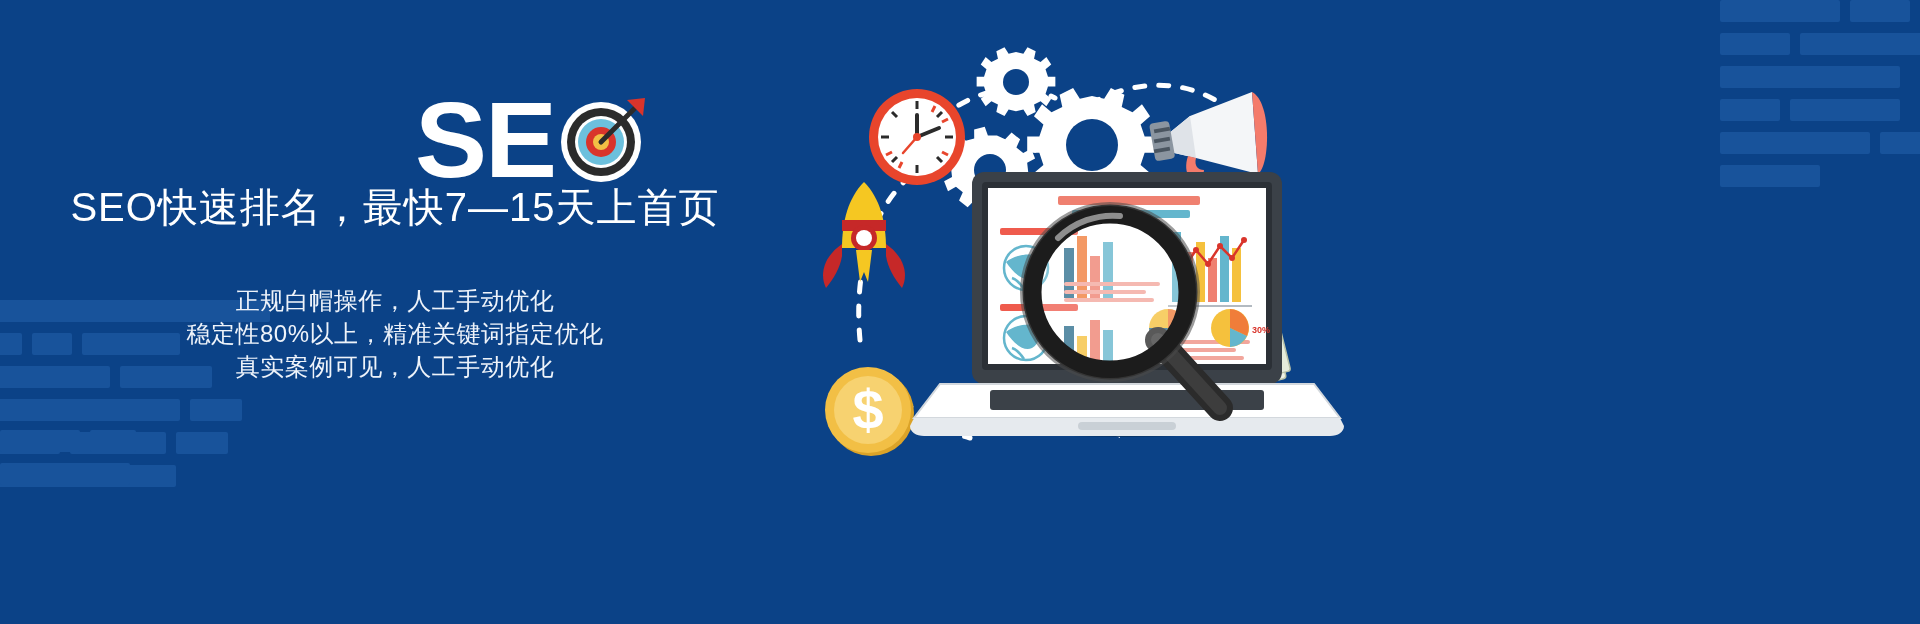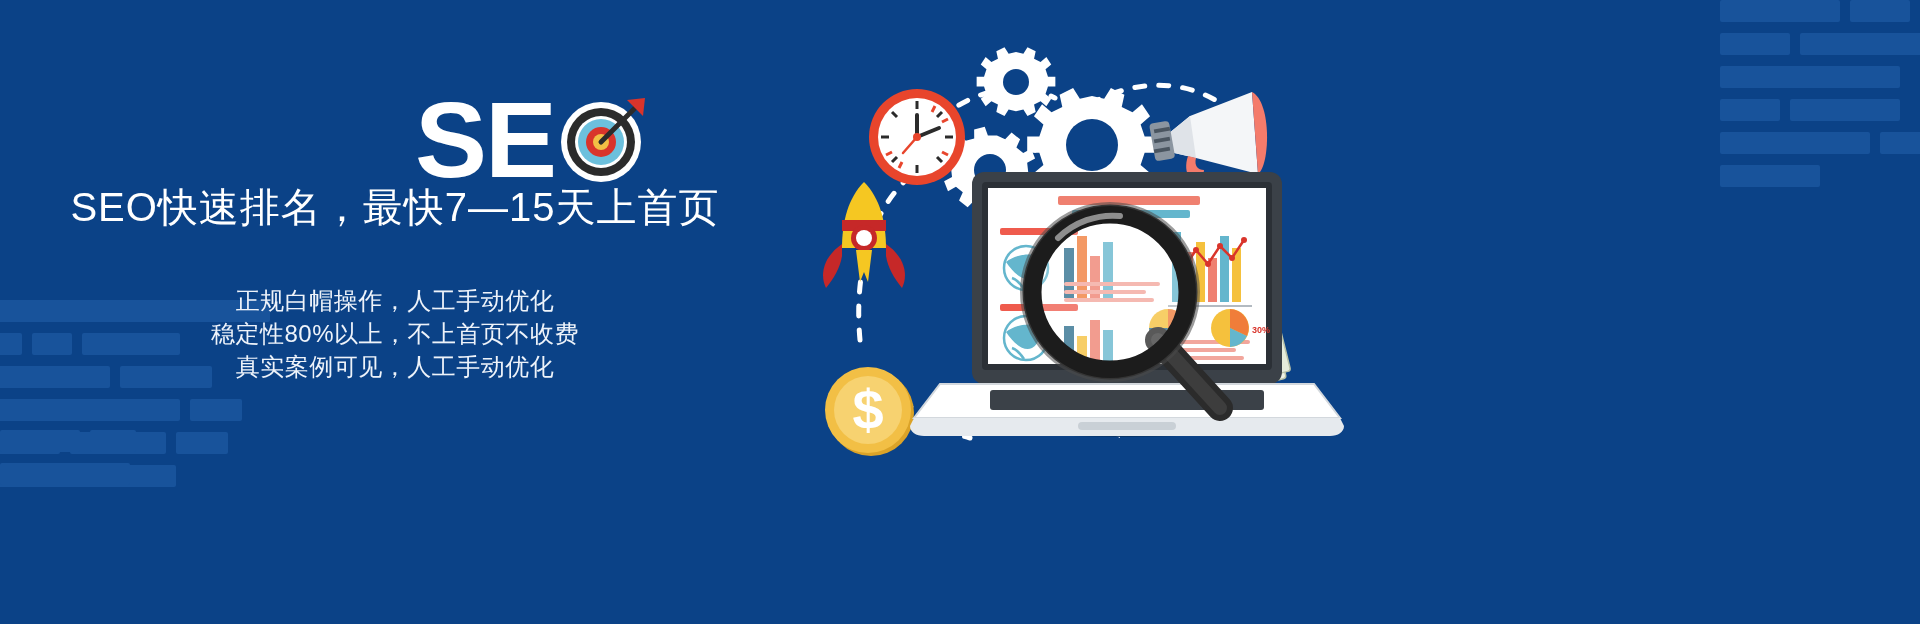--- a/index.html
+++ b/index.html
@@ -132,21 +132,21 @@
           <path d="M44 48 L84 8" stroke="#2b2b2b" stroke-width="5" stroke-linecap="round"></path>
           <path d="M70 6 L88 4 L86 22 Z" fill="#d9342b"></path>
         </svg>
       </span>
     </div>
 
     <div class="headline">SEO快速排名，最快7—15天上首页</div>
 
     <div class="bodylines">
       <p class="bodyline">正规白帽操作，人工手动优化</p>
-      <p class="bodyline">稳定性80%以上，不上首页不收费</p>
+      <p class="bodyline">稳定性80%以上，精准关键词指定优化</p>
       <p class="bodyline">真实案例可见，人工手动优化</p>
     </div>
   </div>
 
   <div class="art">
     <svg width="700" height="590" viewBox="0 0 700 590">
 
       <g fill="none" stroke="#ffffff" stroke-width="5" stroke-linecap="round" stroke-dasharray="10 14">
         <path d="M40 320 C 30 210, 80 140, 145 130"></path>
         <path d="M120 100 C 150 70, 200 60, 235 78"></path>

